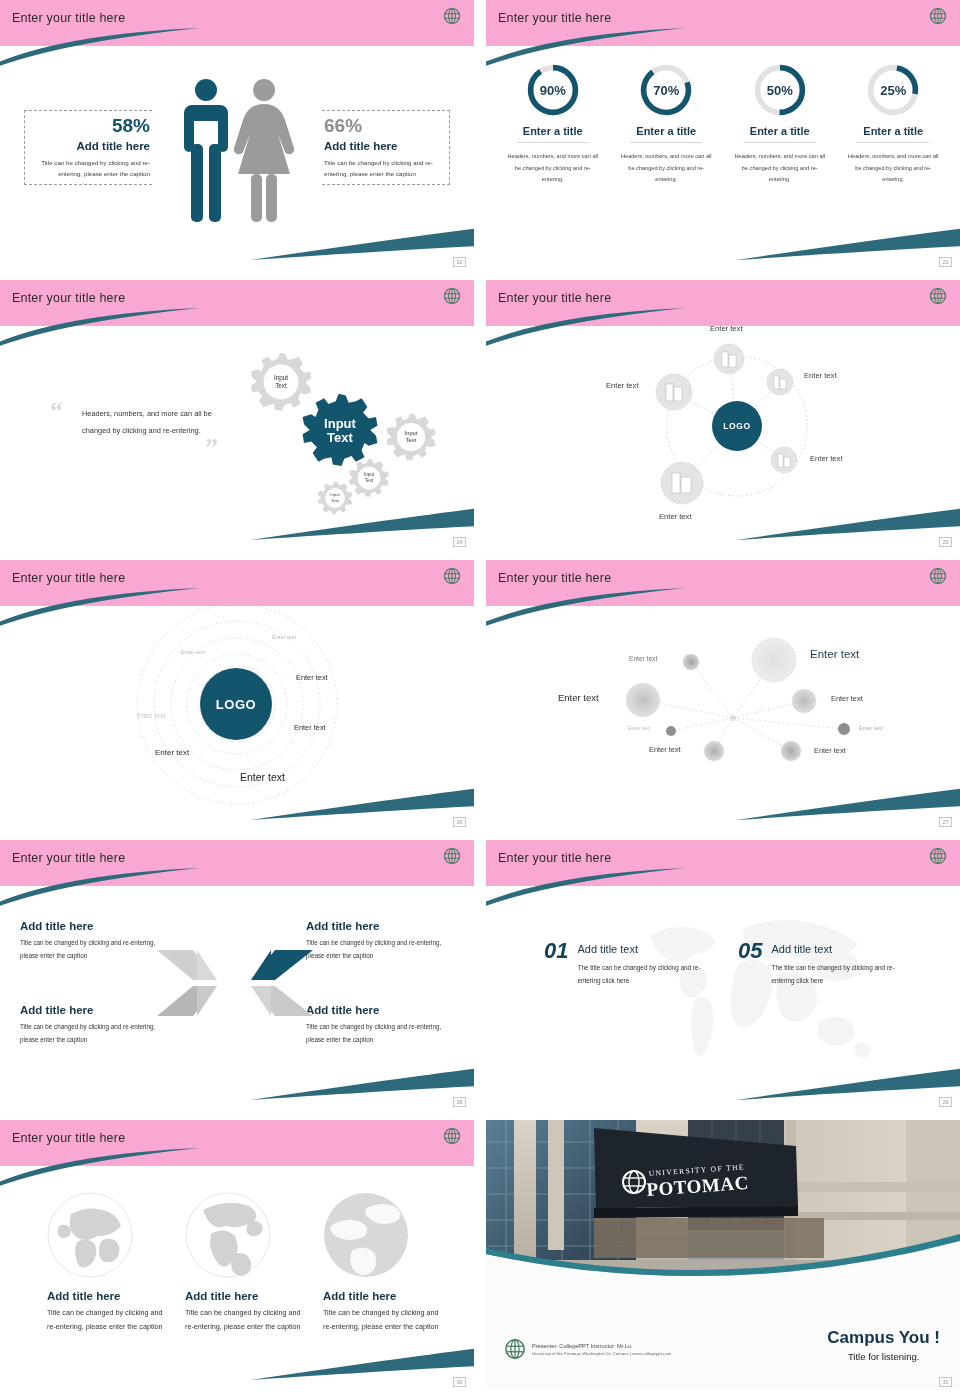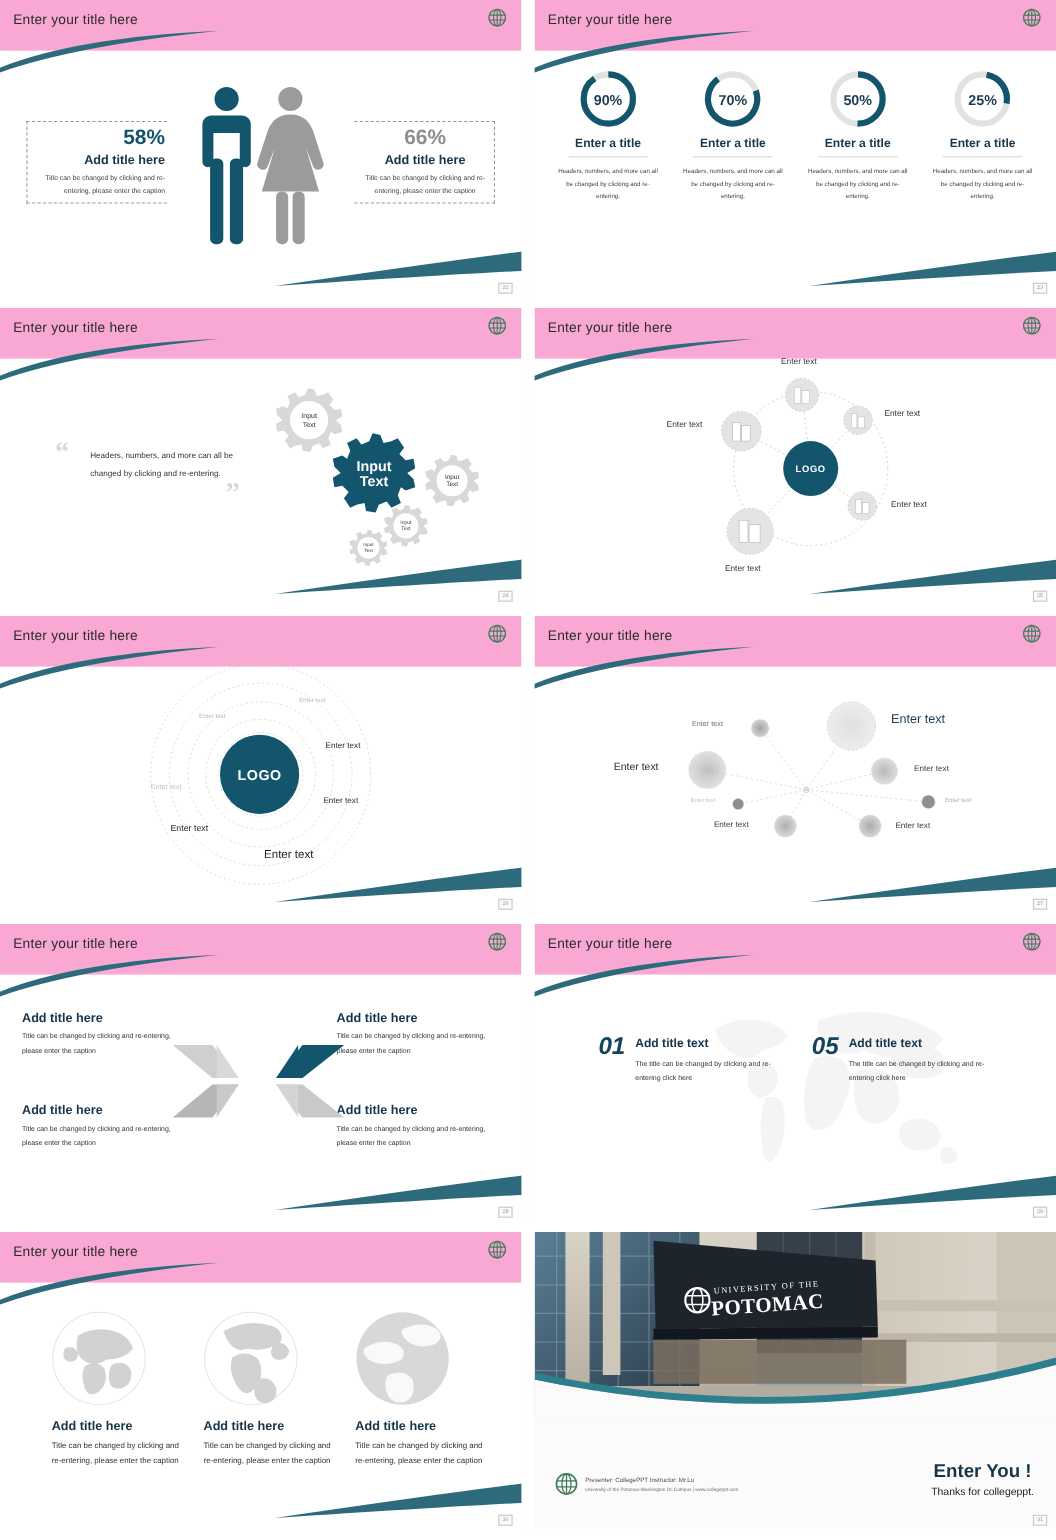--- a/index.html
+++ b/index.html
@@ -66,21 +66,21 @@
 
   
   .s1-wrap { position:absolute; top:52px; left:0; right:0; height:200px; }
   .s1-pct { font-size: 19px; font-weight: bold; color:#13526b; }
   .s1-pct.gray { color:#8e8e8e; }
   .s1-title { font-size:11.5px; font-weight:bold; color:#14344a; margin-top:3px;}
   .s1-cap { font-size:6.2px; color:#3c3c3c; line-height:1.85; margin-top:5px;}
   .s1-left { position:absolute; left:24px; top:58px; width:128px; text-align:right;
              border-left:1px dashed #9a9a9a; border-top:1px dashed #9a9a9a;
              border-bottom:1px dashed #9a9a9a; padding:4px 2px 4px 0;}
-  .s1-right { position:absolute; right:24px; top:58px; width:128px; text-align:center;
+  .s1-right { position:absolute; right:24px; top:58px; width:128px; text-align:left;
              border-right:1px dashed #9a9a9a; border-top:1px dashed #9a9a9a;
              border-bottom:1px dashed #9a9a9a; padding:4px 0 4px 2px;}
   .s1-figs { position:absolute; left:50%; top:24px; transform:translateX(-50%); }
 
   
   .s2-row { position:absolute; top:62px; left:10px; right:10px;
             display:flex; justify-content:space-around; }
   .s2-col { width:96px; text-align:center; }
   .s2-ring { position:relative; width:56px; height:56px; margin:0 auto; }
   .s2-val { position:absolute; inset:0; display:flex; align-items:center; justify-content:center;
@@ -108,21 +108,21 @@
   
   .s6-lbl { position:absolute; white-space:nowrap; }
 
   
   .s7-h { font-size:11.5px; font-weight:bold; color:#16354b; }
   .s7-p { font-size:6.3px; color:#333; line-height:2.05; margin-top:5px; }
   .s7-q { position:absolute; width:148px; }
 
   
   .s8-num { font-size:22px; font-weight:bold; font-style:italic; color:#16435c; }
-  .s8-h  { font-size:11px; font-weight:bold; color:#16354b; }
+  .s8-h  { font-size:11px; font-weight:normal; color:#16354b; }
   .s8-p  { font-size:6.4px; color:#333; line-height:2.05; margin-top:6px; }
 
   
   .s9-col { position:absolute; width:125px; }
   .s9-h { font-size:11.5px; font-weight:bold; color:#16354b; }
   .s9-p { font-size:7.2px; color:#333; line-height:1.95; margin-top:4px; }
 
   
   .s10 { background:#fbfbfb; }
   .s10-photo { position:absolute; left:0; top:0; width:474px; height:172px; overflow:hidden; }
@@ -749,22 +749,22 @@
         <text x="161" y="76" font-size="19" fill="#ffffff" letter-spacing="0.5" font-weight="bold" font-family="Liberation Serif, serif" transform="rotate(-4 161 76)">POTOMAC</text>
         <rect x="108" y="98" width="230" height="40" fill="#7b6f5f" opacity=".85"></rect>
         <rect x="0" y="140" width="474" height="32" fill="#b3aca1"></rect>
       </svg>
       <svg style="position:absolute; left:0; bottom:-2px;" width="474" height="60" viewBox="0 0 474 60" preserveAspectRatio="none">
         <path d="M0 20 Q237 70 474 6 L474 60 L0 60 Z" fill="#fbfbfb"></path>
         <path d="M0 14 Q237 64 474 0 L474 7 Q237 70 0 20 Z" fill="#2d7f8e"></path>
       </svg>
     </div>
     <div class="s10-thanks">
-      <div class="s10-t1">Enter You !</div>
-      <div class="s10-t2">Thanks for collegeppt.</div>
+      <div class="s10-t1">Campus You !</div>
+      <div class="s10-t2">Title for listening.</div>
     </div>
     <div class="s10-foot">
       <svg width="22" height="22" viewBox="0 0 24 24">
         <circle cx="12" cy="12" r="10" fill="none" stroke="#3f7a5a" stroke-width="1.6"></circle>
         <ellipse cx="12" cy="12" rx="4.5" ry="10" fill="none" stroke="#3f7a5a" stroke-width="1.3"></ellipse>
         <line x1="2" y1="9" x2="22" y2="9" stroke="#3f7a5a" stroke-width="1.3"></line>
         <line x1="2" y1="15" x2="22" y2="15" stroke="#3f7a5a" stroke-width="1.3"></line>
         <line x1="12" y1="2" x2="12" y2="22" stroke="#3f7a5a" stroke-width="1.3"></line>
       </svg>
       <div>

